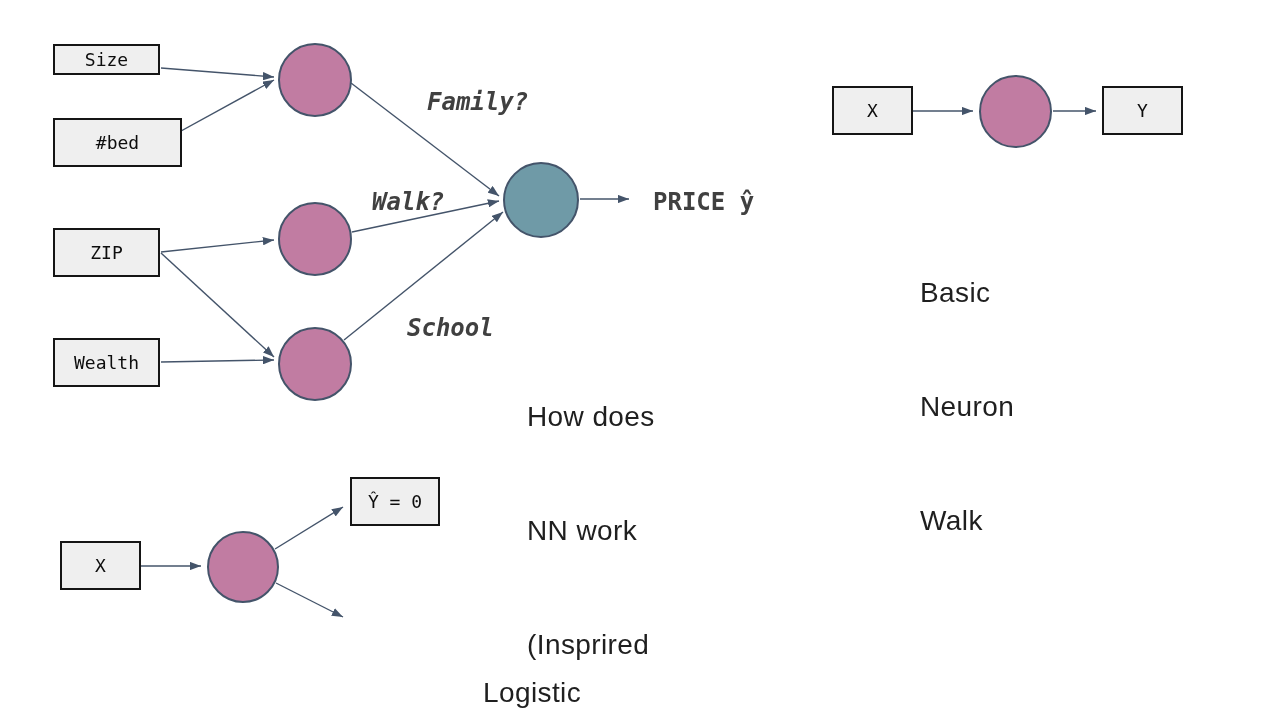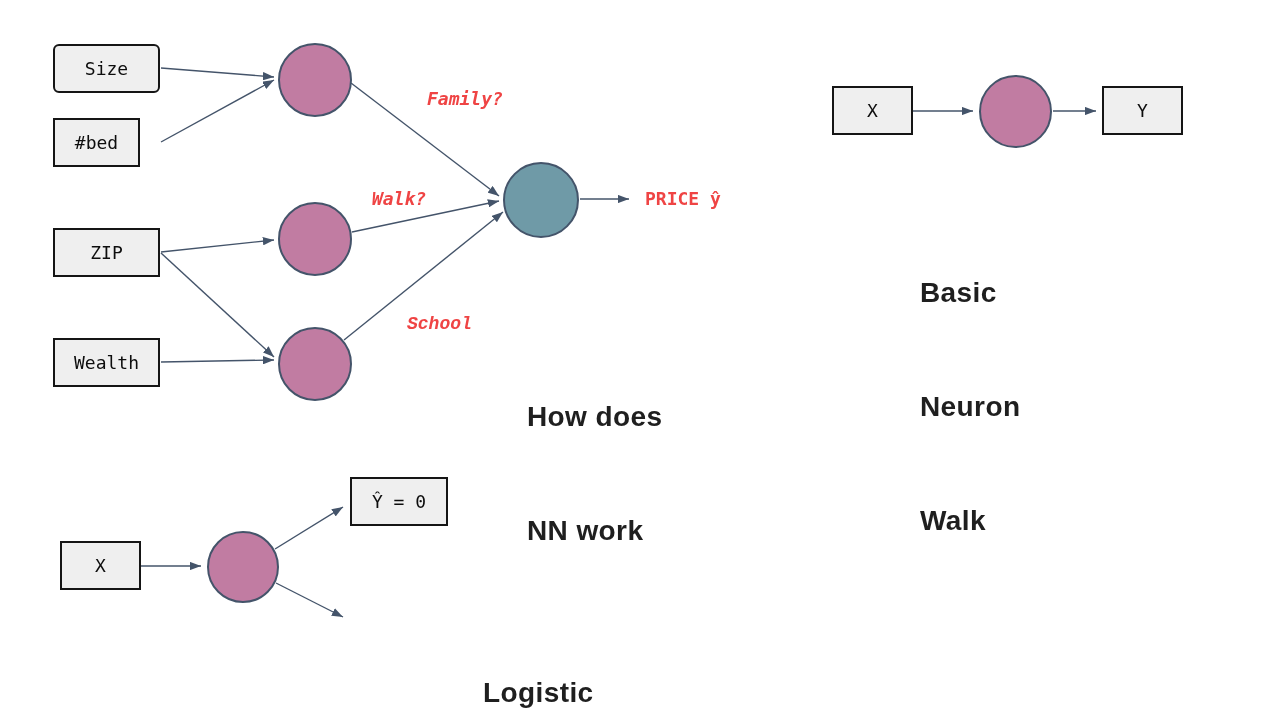--- a/index.html
+++ b/index.html
@@ -28,29 +28,29 @@
     border-radius:50%;
     border:2px solid #44546a;
     box-sizing:border-box;
   }
   .neuron.pink { background:#c17ca2; }
   .neuron.teal { background:#6f9aa7; }
 
   .edge-label {
     position:absolute;
     font-family:"DejaVu Sans Mono","Liberation Mono",monospace;
-    font-size:18px; font-weight:bold; font-style:italic;
-    color:#ef4444; white-space:pre;
+    font-size:24px; font-weight:bold; font-style:italic;
+    color:#404040; white-space:pre;
   }
-  .edge-label.upright { font-style:normal; }
+  .edge-label.upright { font-style:normal;margin-left:8px; }
 
   .caption {
     position:absolute;
     font-family:"Liberation Sans","DejaVu Sans",sans-serif;
-    font-weight:700;
+    font-weight:400;
     font-size:28px; line-height:38px;
     color:#1f1f1f;
     letter-spacing:0.4px;
     white-space:pre;
   }
 </style>
 </head>
 <body>
 
 <div class="canvas">
@@ -72,52 +72,53 @@
       <line x1="344" y1="340" x2="503" y2="212" marker-end="url(#arrow)"></line>
       <line x1="580" y1="199" x2="629" y2="199" marker-end="url(#arrow)"></line>
       <line x1="913" y1="111" x2="973" y2="111" marker-end="url(#arrow)"></line>
       <line x1="1053" y1="111" x2="1096" y2="111" marker-end="url(#arrow)"></line>
       <line x1="141" y1="566" x2="201" y2="566" marker-end="url(#arrow)"></line>
       <line x1="275" y1="549" x2="343" y2="507" marker-end="url(#arrow)"></line>
       <line x1="276" y1="583" x2="343" y2="617" marker-end="url(#arrow)"></line>
     </g>
   </svg>
 
-  <div class="node-box" style="left:53px; top:44px; width:107px; height:49px;border-radius:6px;">Size</div>
-  <div class="node-box" style="left:53px; top:118px; width:87px; height:49px;">#bed</div>
+  <div class="node-box" style="left:53px; top:44px; width:107px; height:31px;">Size</div>
+  <div class="node-box" style="left:53px; top:118px; width:129px; height:49px;">#bed</div>
   <div class="node-box" style="left:53px; top:228px; width:107px; height:49px;">ZIP</div>
   <div class="node-box" style="left:53px; top:338px; width:107px; height:49px;text-align:center;">Wealth</div>
 
   <div class="neuron pink" style="left:278px; top:43px;  width:74px; height:74px;"></div>
   <div class="neuron pink" style="left:278px; top:202px; width:74px; height:74px;"></div>
   <div class="neuron pink" style="left:278px; top:327px; width:74px; height:74px;"></div>
   <div class="neuron teal" style="left:503px; top:162px; width:76px; height:76px;"></div>
 
   <div class="edge-label" style="left:427px; top:88px;">Family?</div>
   <div class="edge-label" style="left:372px; top:188px;">Walk?</div>
-  <div class="edge-label" style="left:407px; top:314px;font-family:Liberation Mono, monospace;">School</div>
+  <div class="edge-label" style="left:407px; top:314px;">School</div>
   <div class="edge-label upright" style="left:645px; top:188px;">PRICE ŷ</div>
 
   <div class="caption" style="left:527px; top:322px;">
     <div>How does</div>
     <div>NN work</div>
+    <div>(Insprired</div>
     
     
   </div>
 
   <div class="node-box" style="left:832px; top:86px; width:81px; height:49px;">X</div>
   <div class="neuron pink" style="left:979px; top:75px; width:73px; height:73px;"></div>
   <div class="node-box" style="left:1102px; top:86px; width:81px; height:49px;">Y</div>
   <div class="caption" style="left:920px; top:198px;">
     <div>Basic</div>
     <div>Neuron</div>
     <div>Walk</div>
   </div>
 
   <div class="node-box" style="left:60px; top:541px; width:81px; height:49px;">X</div>
   <div class="neuron pink" style="left:207px; top:531px; width:72px; height:72px;"></div>
-  <div class="node-box" style="left:350px; top:477px; width:98px; height:49px;">Ŷ = 0</div>
+  <div class="node-box" style="left:350px; top:477px; width:90px; height:49px;">Ŷ = 0</div>
   <div class="caption" style="left:483px; top:598px;">
     <div>Logistic</div>
     
   </div>
 
 </div>
 
 </body></html>

